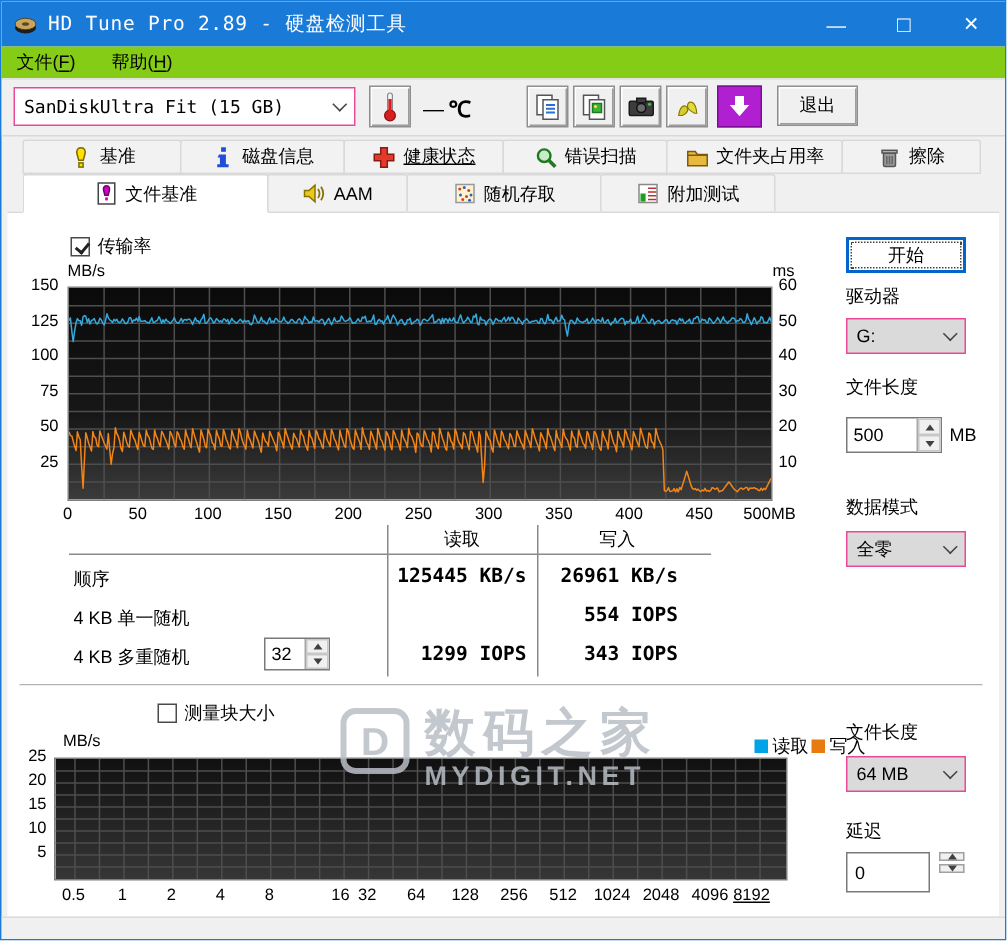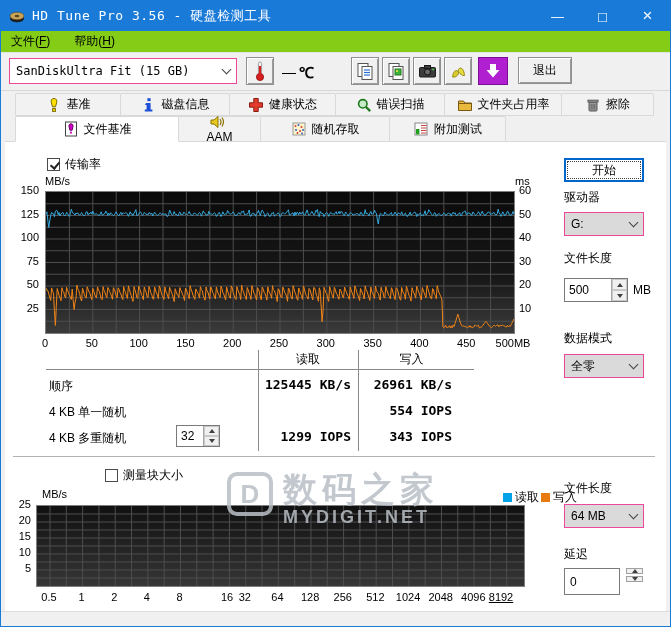--- a/index.html
+++ b/index.html
@@ -107,21 +107,21 @@
 <div class="window">
 
   <div class="titlebar">
     <span style="line-height:0;">
       <svg width="16" height="14" viewBox="0 0 16 14">
         <ellipse cx="8" cy="9.5" rx="7" ry="3.8" fill="#1d1d1d"></ellipse>
         <ellipse cx="8" cy="7" rx="7" ry="3.8" fill="#c9a45a" stroke="#4a3c18" stroke-width="0.6"></ellipse>
         <ellipse cx="8" cy="7" rx="2.4" ry="1.2" fill="#5a4a20"></ellipse>
       </svg>
     </span>
-    <span class="title-text">HD Tune Pro 3.56 - 硬盘检测工具</span>
+    <span class="title-text">HD Tune Pro 2.89 - 硬盘检测工具</span>
     <div class="win-btns">
       <span class="win-btn">—</span>
       <span class="win-btn" style="font-size:15px;">□</span>
       <span class="win-btn" style="font-size:17px;">×</span>
     </div>
   </div>
 
   <div class="menubar">
     <span class="menu-item"><span>文件(</span><u>F</u><span>)</span></span>
     <span class="menu-item"><span>帮助(</span><u>H</u><span>)</span></span>
@@ -193,21 +193,21 @@
         </svg>
         <span>基准</span>
       </div>
       <div class="tab" style="width: 110px;">
         <svg width="16" height="16" viewBox="0 0 16 16">
           <rect x="6.4" y="1.2" width="3.2" height="3" fill="#1f4fd8"></rect>
           <path d="M5 6 h4.6 v6.5 h1.8 v2 h-7.6 v-2 h1.8 v-4.5 h-1.6 Z" fill="#1f4fd8"></path>
         </svg>
         <span>磁盘信息</span>
       </div>
-      <div class="tab" style="width: 107px;">
+      <div class="tab" style="width: 107px; text-decoration: underline;">
         <svg width="16" height="16" viewBox="0 0 16 16">
           <path d="M5.8 1.5 h4.4 v4.3 h4.3 v4.4 h-4.3 v4.3 h-4.4 v-4.3 h-4.3 v-4.4 h4.3 Z" fill="#e23b2e" stroke="#8a1a10"></path>
         </svg>
         <span>健康状态</span>
       </div>
       <div class="tab" style="width: 110px;">
         <svg width="16" height="16" viewBox="0 0 16 16">
           <circle cx="6.8" cy="6.8" r="4.2" fill="#c8ecc8" stroke="#1f7a1f" stroke-width="1.6"></circle>
           <line x1="10" y1="10" x2="14.2" y2="14.2" stroke="#1f7a1f" stroke-width="2.4"></line>
         </svg>
@@ -233,21 +233,21 @@
     </div>
   <div class="tabrow tabrow2" id="tabrow2">
       <div class="tab active" style="width: 164px;">
         <svg width="16" height="16" viewBox="0 0 16 16">
           <rect x="2.5" y="1" width="11" height="14" fill="#fff" stroke="#444"></rect>
           <path d="M8 2.8 C9.9 2.8 10.3 4.4 9.9 6 L9.1 9.2 L6.9 9.2 L6.1 6 C5.7 4.4 6.1 2.8 8 2.8 Z" fill="#cf00c4" stroke="#70006a"></path>
           <rect x="7.1" y="10.6" width="1.8" height="2" fill="#cf00c4"></rect>
         </svg>
         <span>文件基准</span>
       </div>
-      <div class="tab" style="width: 83px; flex-direction: column;">
+      <div class="tab" style="width: 94px;">
         <svg width="16" height="16" viewBox="0 0 16 16">
           <polygon points="2,6 5,6 9,2.5 9,13.5 5,10 2,10" fill="#e8c91f" stroke="#8a7200"></polygon>
           <path d="M11 5 q2 3 0 6 M13 3.5 q3 4.5 0 9" fill="none" stroke="#8a7200" stroke-width="1.2"></path>
         </svg>
         <span>AAM</span>
       </div>
       <div class="tab" style="width: 130px;">
         <svg width="16" height="16" viewBox="0 0 16 16">
           <rect x="2" y="2" width="12" height="12" fill="#fdf4cf" stroke="#999"></rect>
           <circle cx="4.5" cy="5" r="1" fill="#d04030"></circle>

